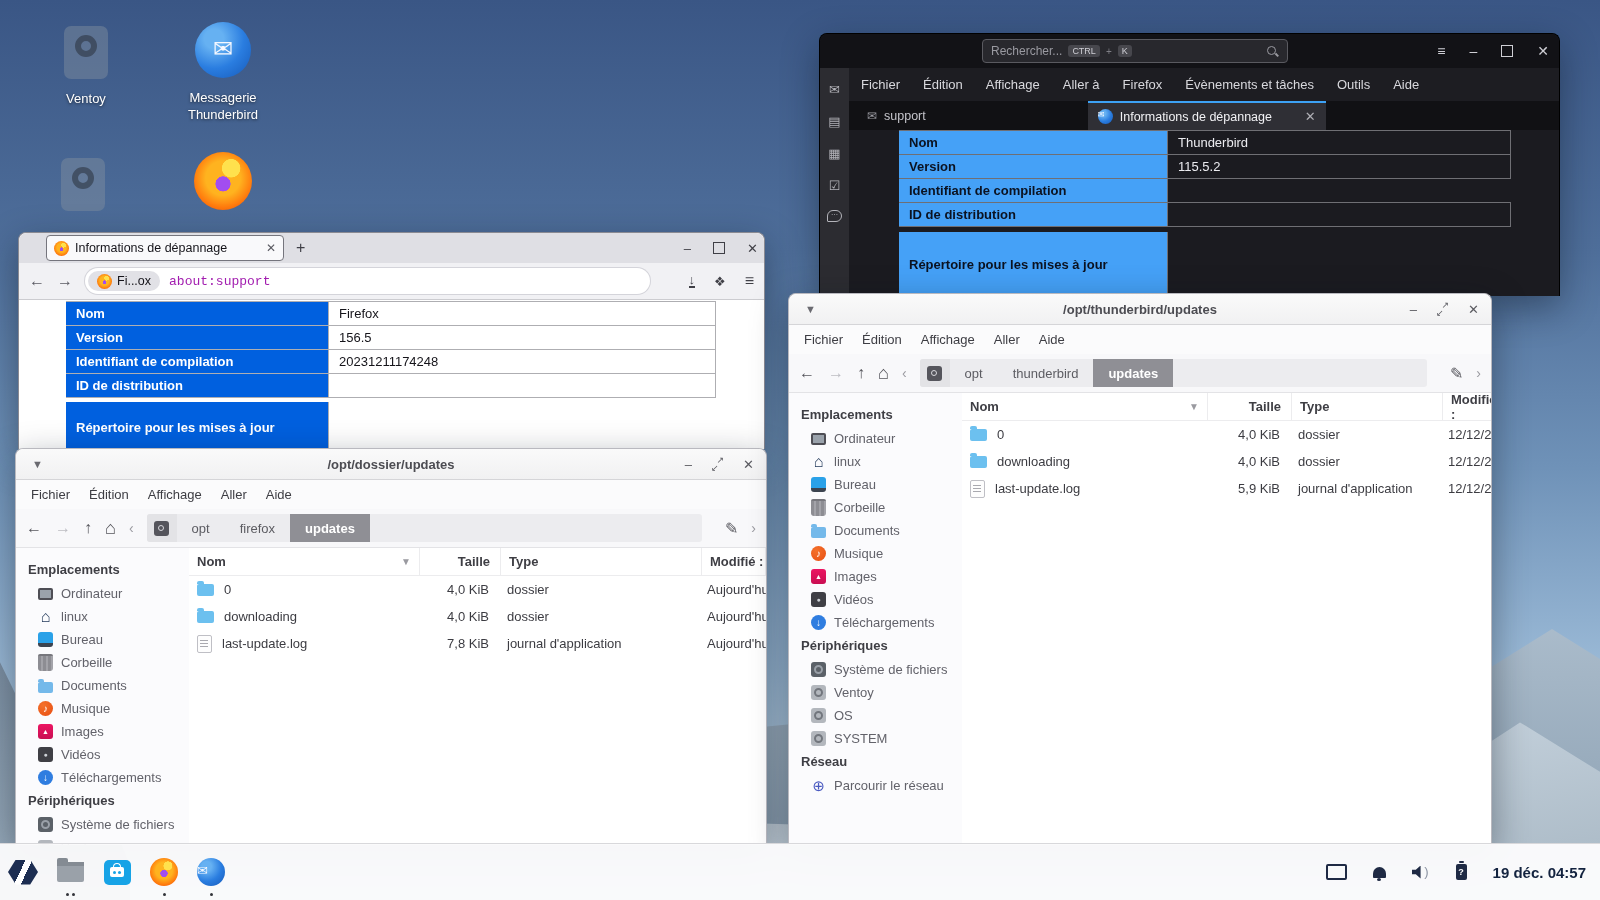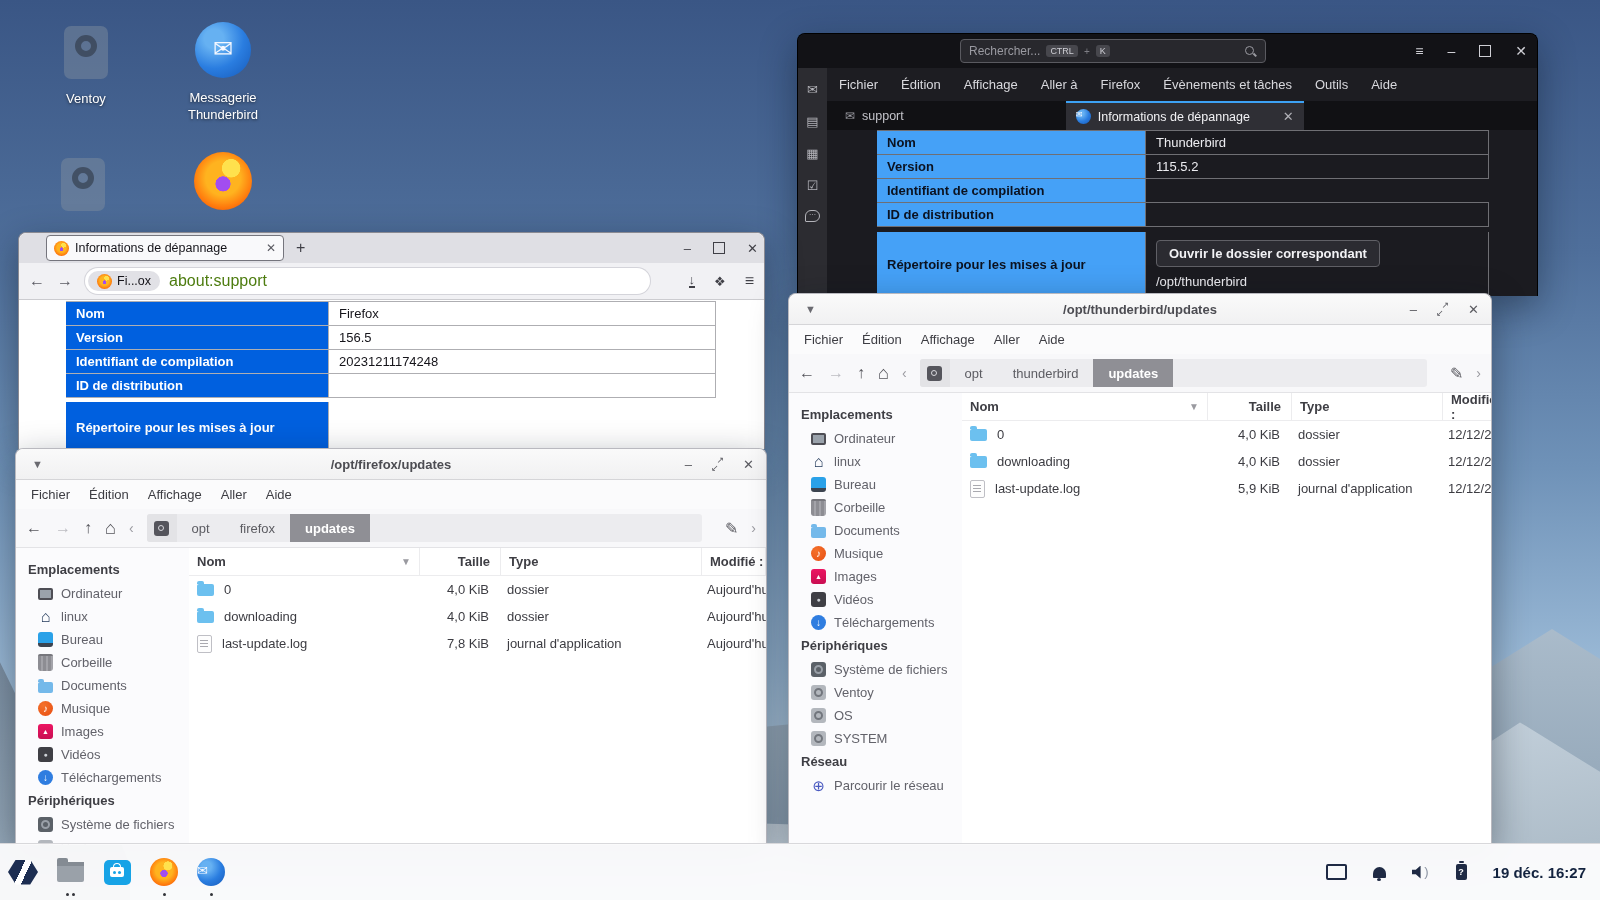--- a/index.html
+++ b/index.html
@@ -29,21 +29,21 @@
                radial-gradient(circle at 50% 55%,#a24df0 0 17%,rgba(0,0,0,0) 18%),
                radial-gradient(circle at 50% 45%,#ffb31f 0 40%,#ff7a0d 68%,#e8430a 100%);}
   .ffox-ball.small,.tbird-ball.small{width:28px;height:28px;}
   .tbird-ball.small::before{top:5px;font-size:13px;}
   .tbird-ball.mini{width:15px;height:15px;border-radius:50%;}
   .tbird-ball.mini::before{top:1px;font-size:8px;}
   .ffox-ball.mini{width:15px;height:15px;}
   
   .win{position:absolute;box-shadow:0 12px 36px rgba(10,18,30,.42);border-radius:8px 8px 0 0;}
   
-  #tbwin{left:797px;top:33px;width:739px;height:262px;background:#1b1b20;border:1px solid #000;border-bottom:none;color:#e8e8ec;}
+  #tbwin{left:819px;top:33px;width:739px;height:262px;background:#1b1b20;border:1px solid #000;border-bottom:none;color:#e8e8ec;}
   .tb-titlebar{height:34px;background:#121216;border-radius:8px 8px 0 0;position:relative;}
   .tb-search{position:absolute;left:162px;top:5px;width:288px;height:22px;background:#28282d;border:1px solid #5a5a60;border-radius:4px;
     display:flex;align-items:center;gap:6px;padding:0 8px;color:#9a9aa1;font-size:12px;}
   .tb-search .kbd{background:#47474d;color:#cfcfd5;border-radius:3px;font-size:9px;font-weight:normal;padding:1px 4px;}
   .tb-search .plus{font-size:10px;color:#7e7e85;}
   .mag{margin-left:auto;position:relative;width:13px;height:13px;}
   .mag::before{content:"";position:absolute;left:1px;top:1px;width:7px;height:7px;border:1.5px solid #9a9aa1;border-radius:50%;}
   .mag::after{content:"";position:absolute;left:9px;top:9px;width:4px;height:1.5px;background:#9a9aa1;transform:rotate(45deg);}
   .tb-controls{position:absolute;right:10px;top:0;height:34px;display:flex;align-items:center;gap:24px;color:#cfcfd5;}
   .glyph-btn{font-size:14px;line-height:14px;}
@@ -75,21 +75,21 @@
     display:flex;align-items:center;gap:6px;padding:0 7px;font-size:12.5px;color:#15141a;}
   .ff-tab .ttext{white-space:nowrap;overflow:hidden;flex:1;}
   .ff-tab .tclose{color:#5a5a62;font-size:12px;}
   .ff-newtab{margin-left:12px;font-size:16px;color:#3f3f46;}
   .ff-wcontrols{position:absolute;right:6px;top:0;height:30px;display:flex;align-items:center;gap:22px;color:#3f3f46;}
   .boxmax.dark{border-color:#3f3f46;}
   .ff-nav{height:36px;background:#f1f1f4;border-bottom:1px solid #ccccd0;display:flex;align-items:center;padding:0 10px;gap:12px;}
   .navarrow{font-size:16px;color:#5a5a62;}
   .urlbar{width:552px;height:26px;background:#fff;border-radius:14px;box-shadow:0 0 0 1px #d4d4da;display:flex;align-items:center;gap:9px;padding:0 10px 0 3px;}
   .idchip{background:#e1e1e6;border-radius:12px;height:20px;display:flex;align-items:center;gap:5px;padding:0 9px;font-size:12.5px;color:#15141a;}
-  .urltext{color:#4d7c0f;font-size:16px;}
+  .urltext{color:#a21caf;font-size:13px;font-family:Liberation Mono, monospace;}
   .ff-icons{display:flex;align-items:center;gap:19px;margin-left:auto;color:#3f3f46;}
   .dl-icon{font-size:13px;border-bottom:2px solid #3f3f46;line-height:12px;}
   .ext-icon{font-size:13px;}
   .hamb{font-size:16px;}
   .ff-content{position:relative;height:149px;background:#fff;overflow:hidden;}
   .ff-table{position:absolute;left:47px;top:1px;width:650px;border-top:1px solid #aeaeb2;}
   .ff-row{display:flex;border-bottom:1px solid #aeaeb2;}
   .ff-row .hdr{width:242px;background:#0060df;color:#fff;font-weight:bold;padding:4px 10px;border-right:1px solid #aeaeb2;}
   .ff-row .val{flex:1;color:#15141a;padding:4px 10px;border-right:1px solid #aeaeb2;display:flex;align-items:center;gap:16px;}
   .ff-row.update .hdr{display:flex;align-items:center;}
@@ -269,24 +269,20 @@
               <div class="hdr">Identifiant de compilation</div>
             </div>
             <div class="tb-row">
               <div class="hdr">ID de distribution</div>
               <div class="val"></div>
             </div>
           </div>
         <div class="tb-table" style="top:102px;border-top:none;">
           <div class="tb-row update" style="min-height:64px;">
             <div class="hdr">Répertoire pour les mises à jour</div>
-            <div class="val">
-              <span class="dkbutton">Ouvrir le dossier correspondant</span>
-              <span class="path">/opt/thunderbird</span>
-            </div>
           </div>
         </div>
       </div>
     </div>
   </div>
 </div>
 
 <div class="win" id="ffwin">
   <div class="ff-tabbar">
     <div class="ff-tab">
@@ -341,21 +337,21 @@
       <div class="ff-row update" style="min-height:50px;">
         <div class="hdr">Répertoire pour les mises à jour</div>
       </div>
     </div>
   </div>
 </div>
 
 <div class="win fm" id="fm1">
   <div class="fm-titlebar">
     <span class="fm-menu-caret">▼</span>
-    <span>/opt/firefox/updates</span>
+    <span>/opt/dossier/updates</span>
     <span class="fm-wcontrols">
       <span>–</span>
       <span class="restore-ic"></span>
       <span>✕</span>
     </span>
   </div>
   <div class="fm-menubar">
 
   <span>Fichier</span>
       <span>Édition</span>
@@ -676,15 +672,15 @@
       <span class="dots">
           <i></i>
         </span>
       </span>
   </div>
   <div class="tb-right">
     <span class="mon-icon"></span>
     <span class="bell-icon"></span>
     <span class="vol-icon"></span>
     <span class="batt-icon">?</span>
-    <span class="clock">19 déc. 16:27</span>
+    <span class="clock">19 déc. 04:57</span>
   </div>
 </div>
 
 </body></html>

